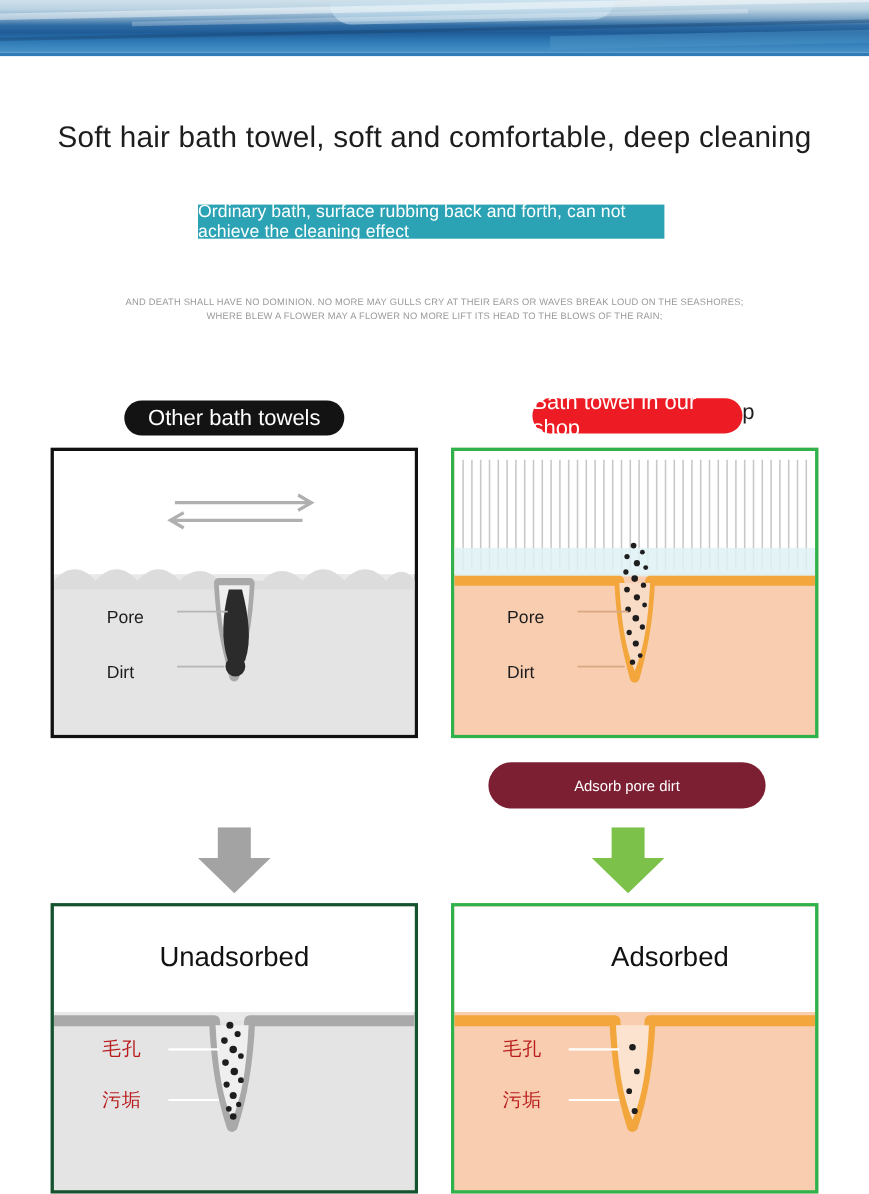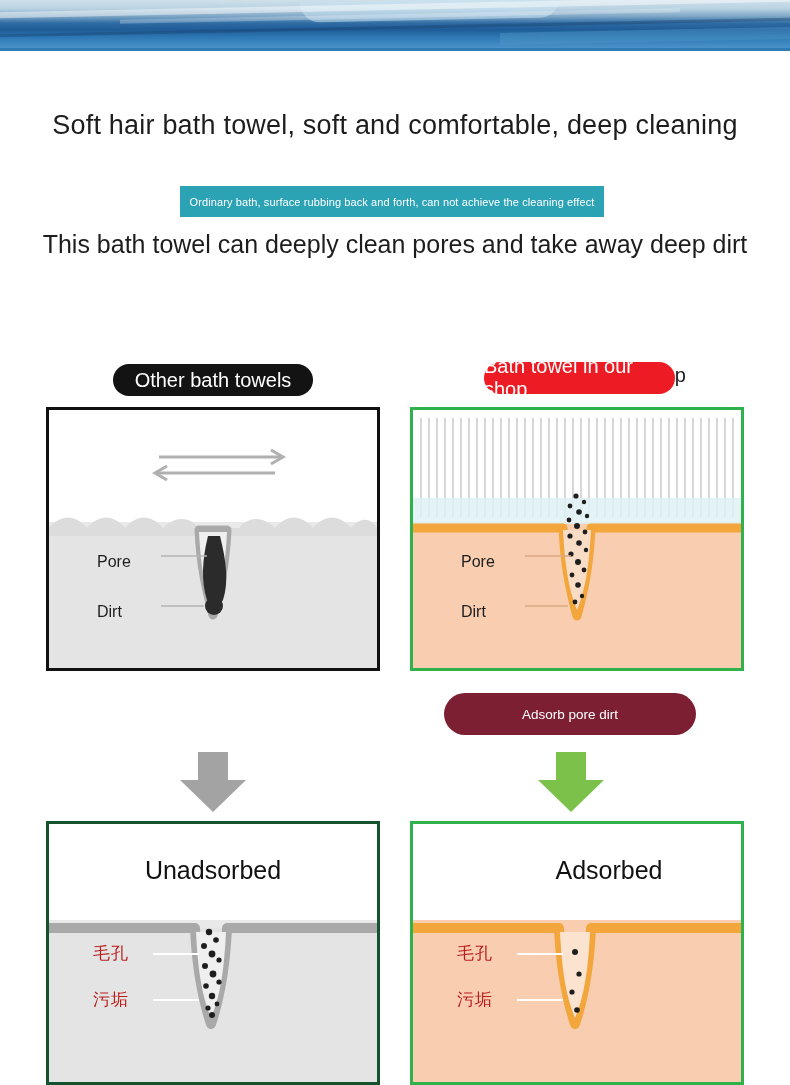--- a/index.html
+++ b/index.html
@@ -54,21 +54,21 @@
     color: #1d1d1d;
     font-weight: 400;
     letter-spacing: 0.2px;
   }
   .ribbon {
     position: absolute;
     left: 180px; top: 186px;
     width: 424px; height: 31px;
     background: #2ba3b5;
     color: #ffffff;
-    font-size: 11px;
+    font-size: 16px;
     display: flex;
     align-items: center;
     justify-content: center;
     letter-spacing: 0.1px;
   }
   .h2 {
     position: absolute;
     left: 0; top: 230px;
     width: 790px;
     text-align: center;
@@ -205,22 +205,25 @@
     <div class="streak s5"></div>
   </div>
   <div class="band-edge"></div>
 
   <div class="h1">Soft hair bath towel, soft and comfortable, deep cleaning</div>
 
   <div class="ribbon">
     <span>Ordinary bath, surface rubbing back and forth, can not achieve the cleaning effect</span>
   </div>
 
-  <div class="h2">This bath towel can deeply clean pores and take away deep dirt</div>
-
+
+  <div class="subtext">
+    <div>AND DEATH SHALL HAVE NO DOMINION. NO MORE MAY GULLS CRY AT THEIR EARS OR WAVES BREAK LOUD ON THE SEASHORES;</div>
+    <div>WHERE BLEW A FLOWER MAY A FLOWER NO MORE LIFT ITS HEAD TO THE BLOWS OF THE RAIN;</div>
+  </div>
 
   <div class="label-overflow lbl-left-over">Other bath towels</div>
   <div class="pill-label pill-dark">
     <span>Other bath towels</span>
   </div>
 
   <div class="label-overflow lbl-right-over">Bath towel in our shop</div>
   <div class="pill-label pill-red">
     <span>Bath towel in our shop</span>
   </div>

